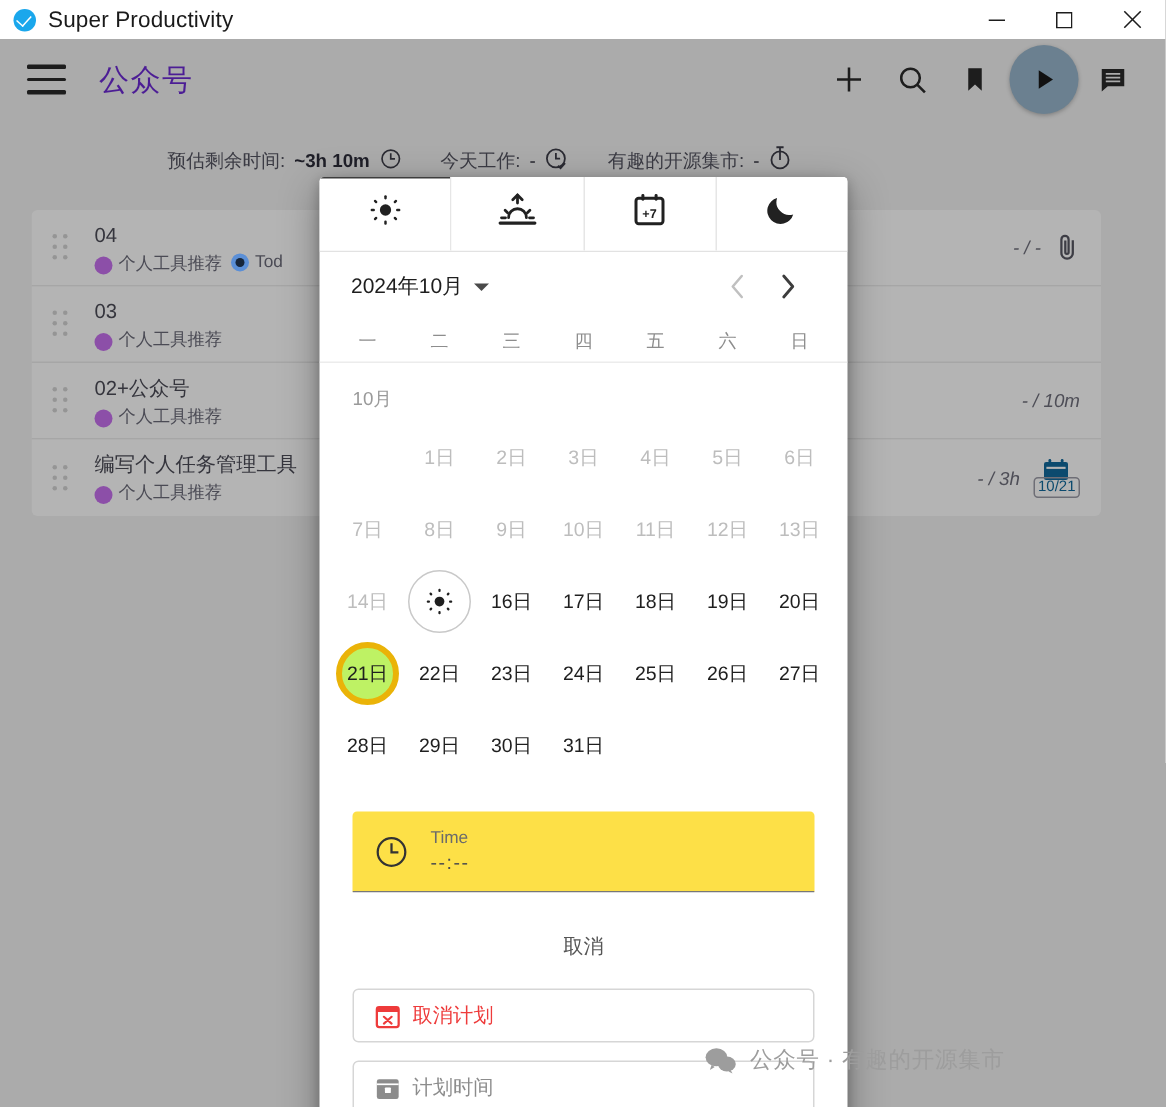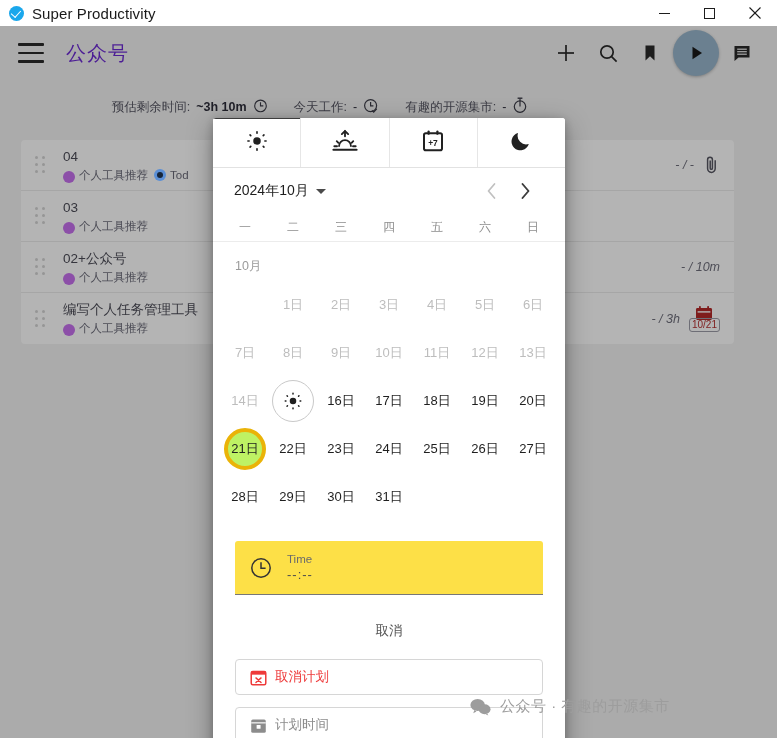--- a/index.html
+++ b/index.html
@@ -189,21 +189,21 @@
     display: flex; align-items: center; gap: 9px;
     flex: 0 0 auto;
     font-size: 12.5px;
     font-style: italic;
     color: #4e4e57;
   }
   .task-right .est { white-space: nowrap; }
   .attach-icon { color: #3d3d45; display: flex; }
   .due-badge {
     display: flex; flex-direction: column; align-items: center;
-    color: #7f1d1d;
+    color: #0c4a6e;
   }
   .due-badge .due-txt {
     font-size: 10px; font-style: normal;
     border: 1px solid #6e6e76;
     border-radius: 3px;
     padding: 0 2px;
     margin-top: -2px;
     line-height: 12px;
   }
 

